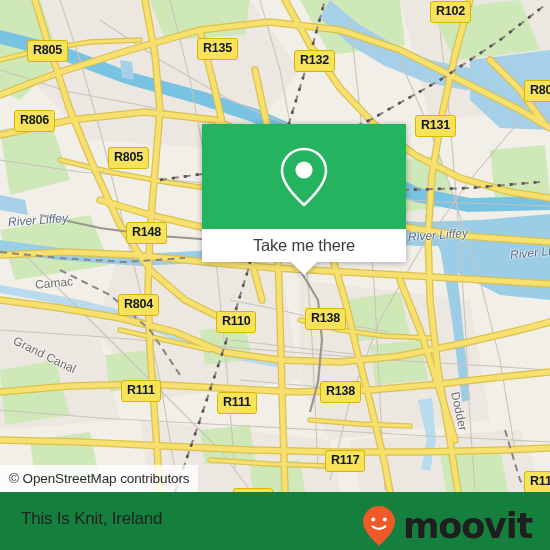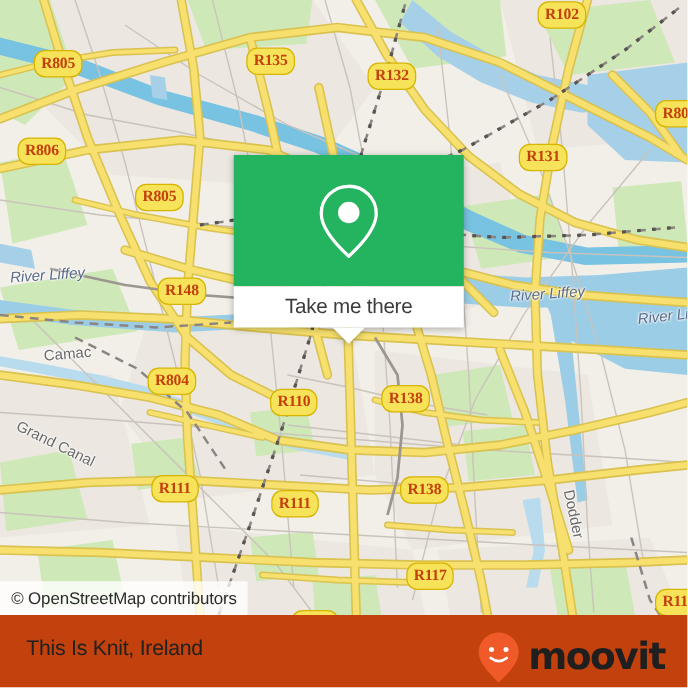--- a/index.html
+++ b/index.html
@@ -48,23 +48,23 @@
   #attrib .txt {
     font-size: 13.5px;
     color: #2b2b2b;
     letter-spacing: -0.1px;
     white-space: nowrap;
   }
 
   
   #callout {
     position: absolute;
-    left: 187px;
+    left: 202px;
     top: 124px;
-    width: 184px;
+    width: 204px;
     z-index: 40;
     filter: drop-shadow(0 1px 3px rgba(0,0,0,0.30));
   }
   #callout-green {
     height: 105px;
     background: #24b35e;
     display: flex;
     align-items: center;
     justify-content: center;
   }
@@ -89,64 +89,64 @@
     border-top: 13px solid #ffffff;
   }
 
   
   #footer {
     position: absolute;
     left: 0;
     top: 492px;
     width: 550px;
     height: 58px;
-    background: #c2410c;
+    background: #15803d;
     z-index: 50;
   }
   #footer-title {
     position: absolute;
     left: 21px;
     top: 17px;
     font-size: 17px;
     color: #212121;
     letter-spacing: -0.2px;
     white-space: nowrap;
   }
   #brand {
     position: absolute;
     right: 18px;
     top: 13px;
     display: flex;
     align-items: center;
     gap: 7px;
   }
   #brand-word {
-    font-size: 30px;
+    font-size: 35px;
     font-weight: bold;
     color: #1f1f1f;
     letter-spacing: -1.2px;
     line-height: 1;
     font-family: "DejaVu Sans", sans-serif;
   }
 
   
   .shield {
     position: absolute;
     background: #f7e359;
     border: 1.6px solid #d6b500;
-    border-radius: 9px;
-    color: #c2410c;
+    border-radius: 3px;
+    color: #0f172a;
     font-size: 12.5px;
     font-weight: bold;
     line-height: 1;
     padding: 3px 5px 4px 5px;
     white-space: nowrap;
     letter-spacing: -0.2px;
     z-index: 20;
-    font-family: Liberation Serif, serif;
+    font-family: Liberation Sans, sans-serif;
   }
   .water-label {
     position: absolute;
     color: #5a6b86;
     font-size: 12px;
     font-style: italic;
     white-space: nowrap;
     z-index: 18;
     text-shadow: 0 0 2px #fff, 0 0 2px #fff, 0 0 2px #fff;
   }

